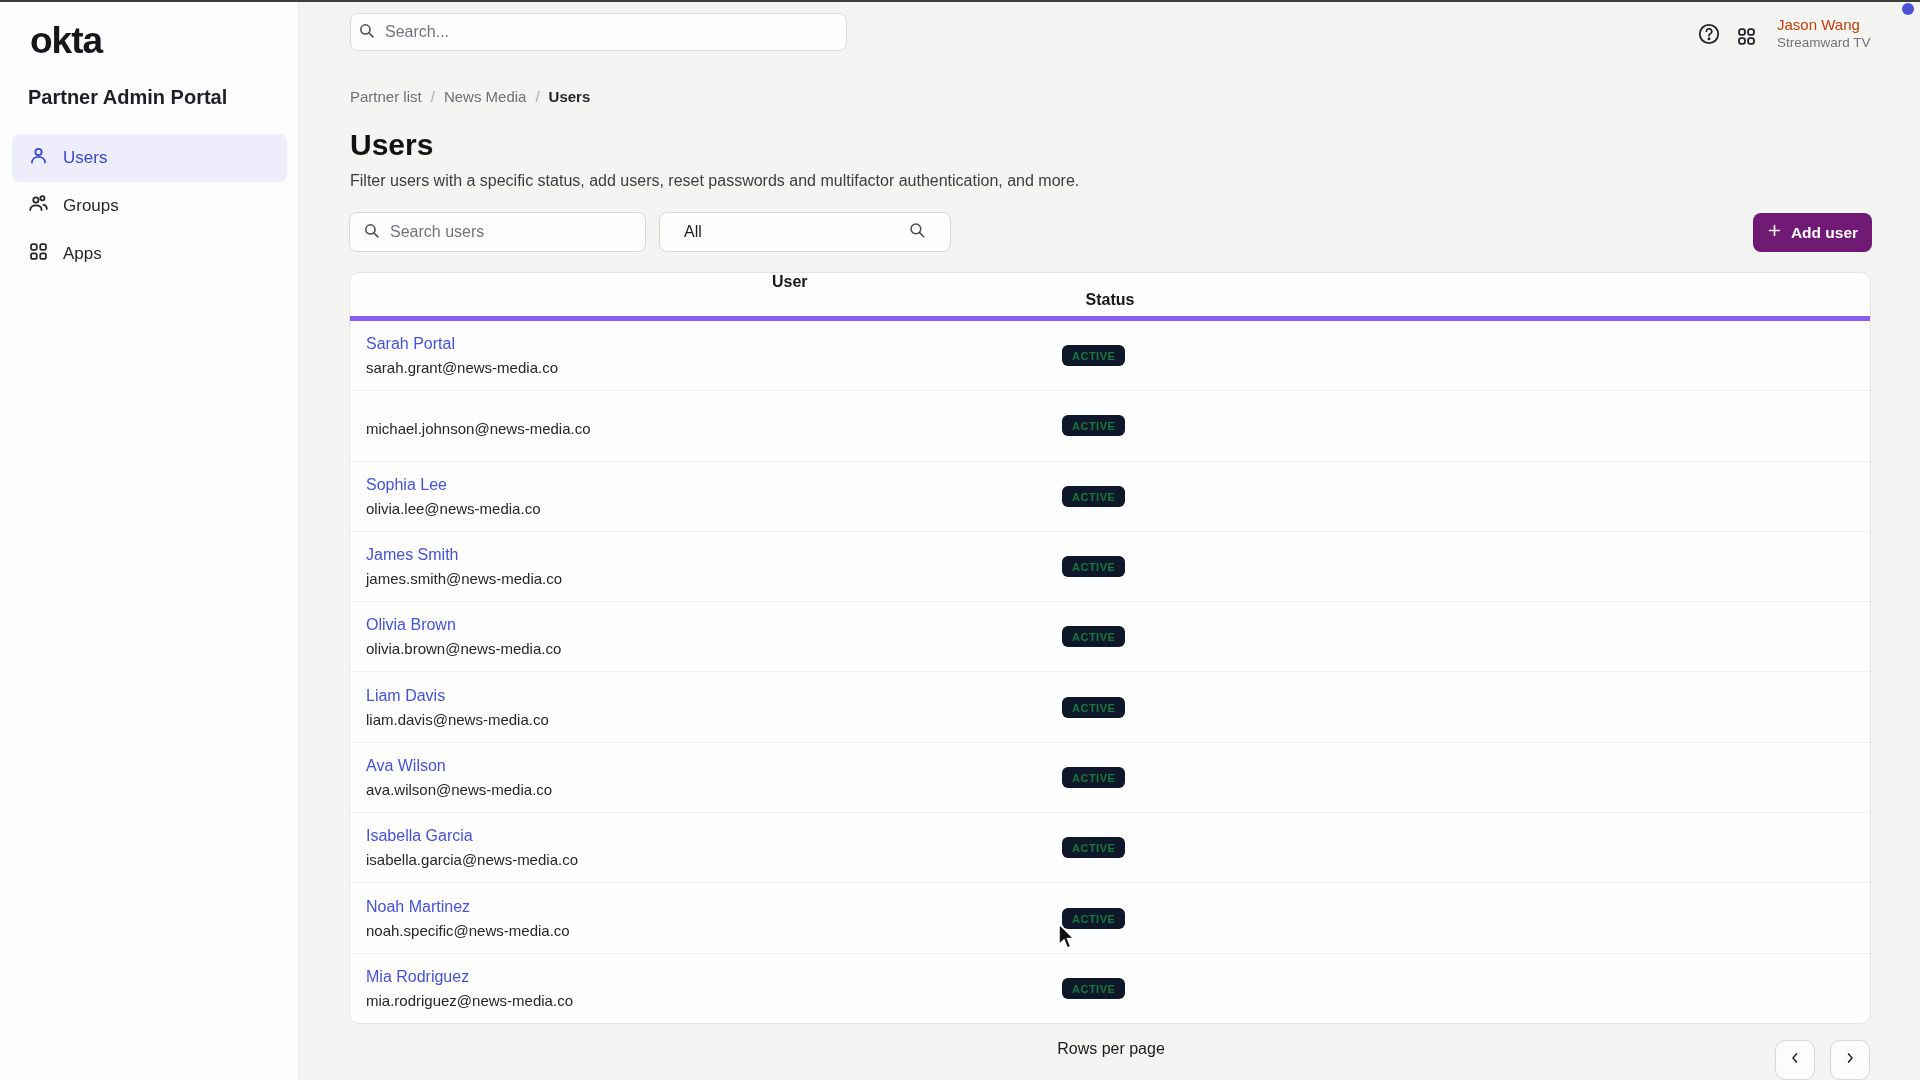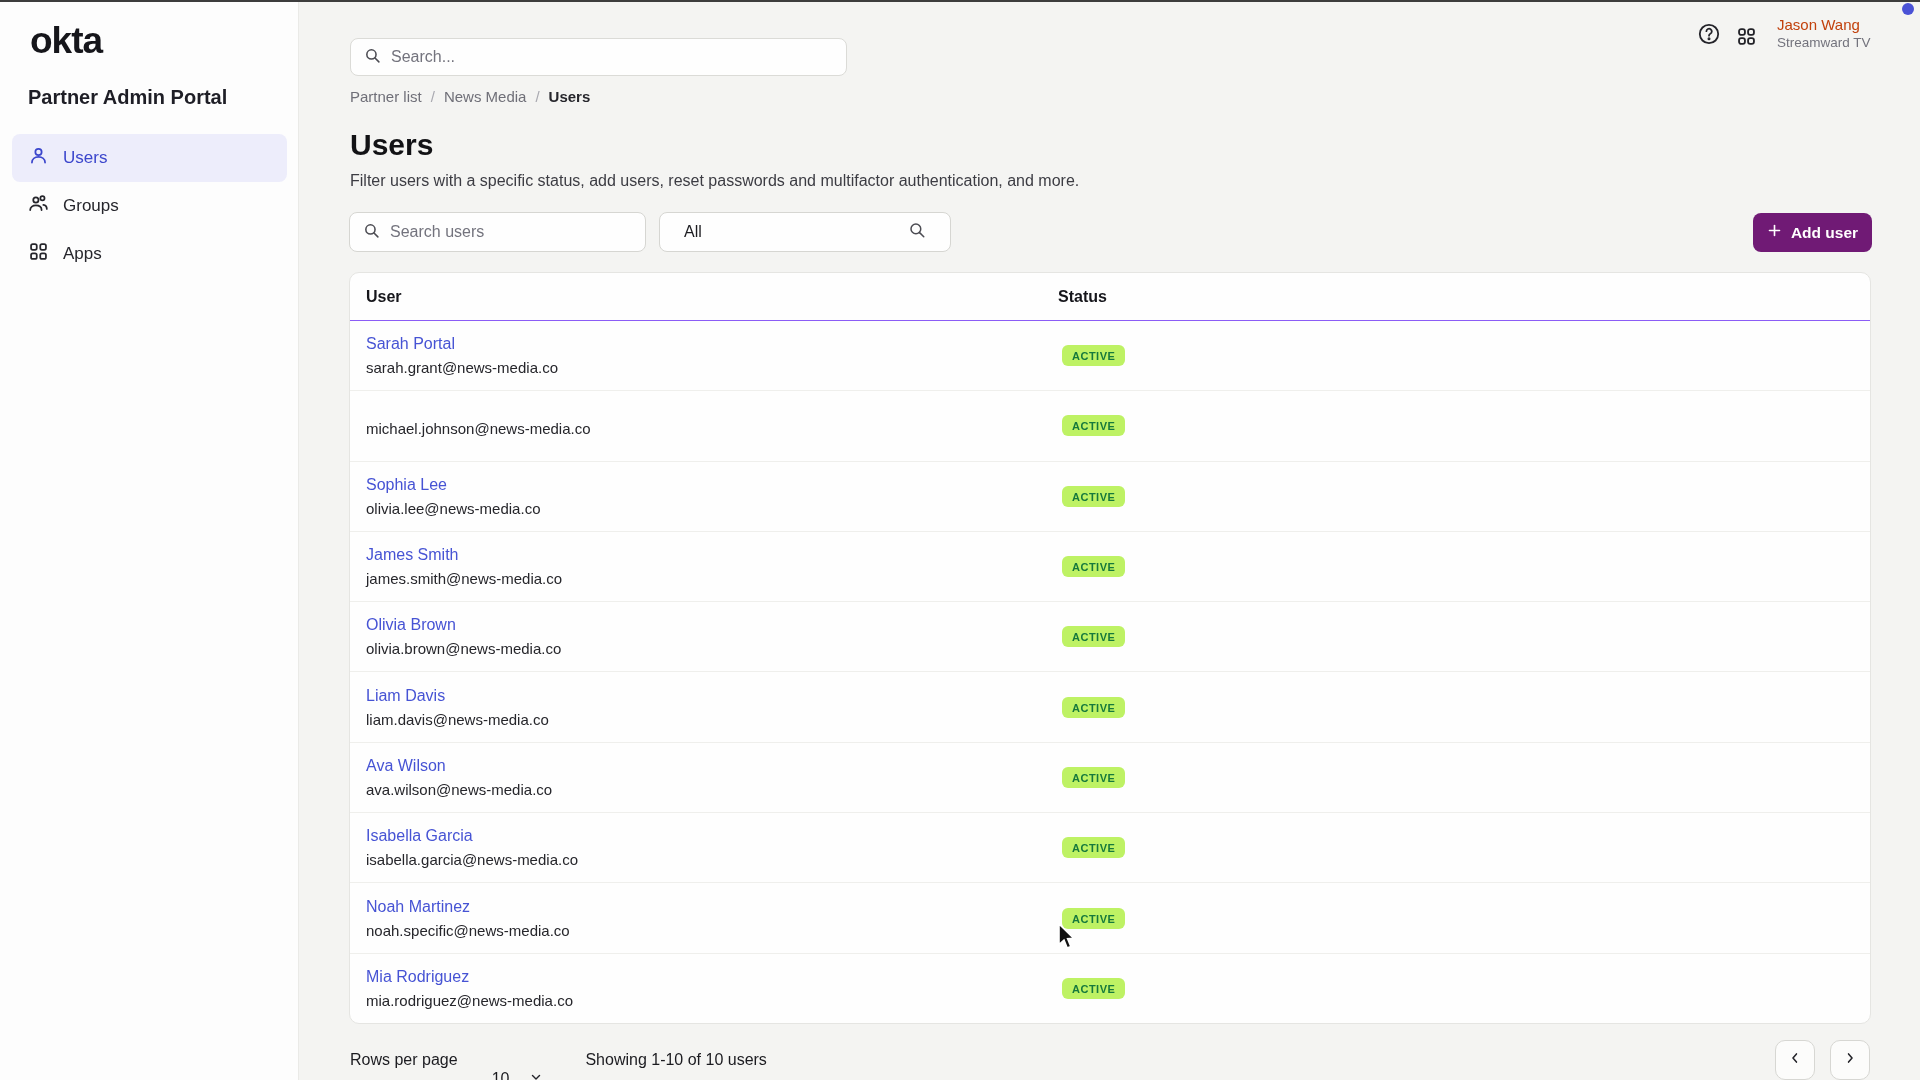--- a/index.html
+++ b/index.html
@@ -25,21 +25,21 @@
     display:flex; align-items:center; gap:14px; height:48px; padding:0 16px;
     border-radius:8px; font-size:17px; color:#26262c; cursor:pointer;
   }
   .nav-item.active { background:#ededfb; color:#3b46cc; }
   .nav-item svg { flex:0 0 auto; }
 
   
   .topbar-search {
     position:absolute; left:350px; top:13px; width:497px; height:38px;
     background:#fefefe; border:1px solid #dbdbd7; border-radius:8px;
-    display:flex; align-items:center; gap:10px; padding:0 13px;margin-top:25px;
+    display:flex; align-items:center; gap:10px; padding:0 7px;
   }
   .topbar-search .ph { font-size:16px; color:#73737d; }
   .icon-btn { position:absolute; width:26px; height:26px; display:flex; align-items:center; justify-content:center; cursor:pointer; }
   .help-btn { left:1696px; top:21px; }
   .grid-btn { left:1733px; top:23px; }
   .user-block { position:absolute; left:1777px; top:16px; cursor:pointer; }
   .user-name { font-size:15px; font-weight:400; color:#c2410c; }
   .user-org { font-size:13.5px; color:#73737d; margin-top:2px; }
 
   
@@ -68,37 +68,37 @@
     background:#701a75; border:none; border-radius:8px; color:#ffffff;
     font-family:"Liberation Sans", sans-serif; font-size:15.5px; font-weight:700;
     display:flex; align-items:center; justify-content:center; gap:9px; cursor:pointer;
   }
 
   
   .table-card {
     position:absolute; left:349px; top:272px; width:1522px; height:752px;
     background:#fefefe; border:1px solid #e5e5e2; border-radius:10px; overflow:hidden;
   }
-  .thead { display:flex; height:48px; align-items:center; border-bottom:1px solid #8b5cf6; }
+  .thead { display:flex; height:48px; align-items:center; border-bottom:5px solid #8b5cf6;flex-direction:column; }
   .th { font-size:16px; font-weight:700; color:#16161b; }
   .col-user { padding-left:16px; width:708px; }
   .tbody .row { display:flex; align-items:center; height:70.3px; border-bottom:1px solid #efefec; }
   .tbody .row:last-child { border-bottom:none; }
   .cell-user { padding-left:16px; width:708px; }
   .uname { font-size:16px; color:#4653d4; cursor:pointer; }
   .uemail { font-size:15px; color:#26262b; margin-top:6px; }
   .cell-status { width:400px; }
   .badge {
-    display:inline-block; background:#bef264; color:#16793c;
+    display:inline-block; background:#0f172a; color:#16793c;
     font-size:11px; font-weight:700; letter-spacing:0.5px;
     padding:5px 10px 4px; border-radius:6px; margin-left:4px;
   }
 
   
-  .tfoot { position:absolute; left:350px; top:1040px; width:1522px; height:40px; display:flex; align-items:center; }
+  .tfoot { position:absolute; left:350px; top:1040px; width:1522px; height:40px; display:flex; align-items:center;flex-direction:column; }
   .rpp-label { font-size:16px; color:#1b1b20; }
   .rpp-select { display:flex; align-items:center; gap:20px; margin-left:34px; cursor:pointer;margin-top:38px; }
   .rpp-value { font-size:16px; color:#1b1b20; }
   .showing { font-size:16px; color:#1b1b20; margin-left:42px; }
   .pager { position:absolute; right:2px; top:0; display:flex; gap:15px; }
   .pager-btn {
     width:40px; height:40px; background:#fcfcfb; border:1px solid #d7d7d3; border-radius:10px;
     display:flex; align-items:center; justify-content:center; cursor:pointer;
   }
 

